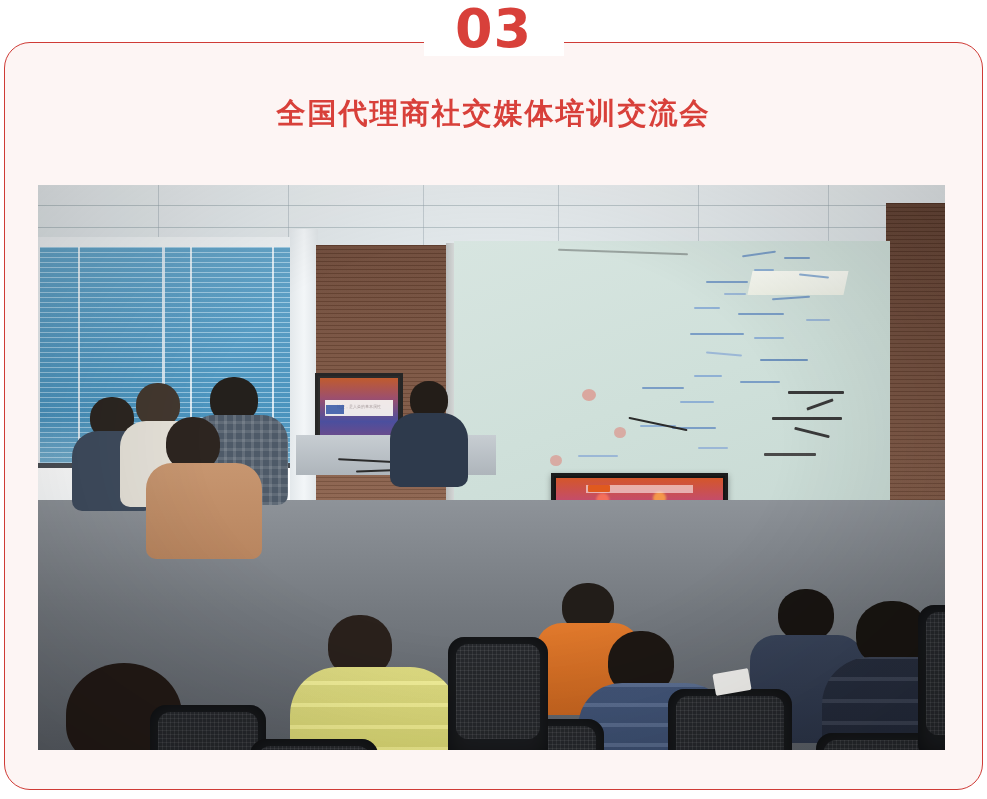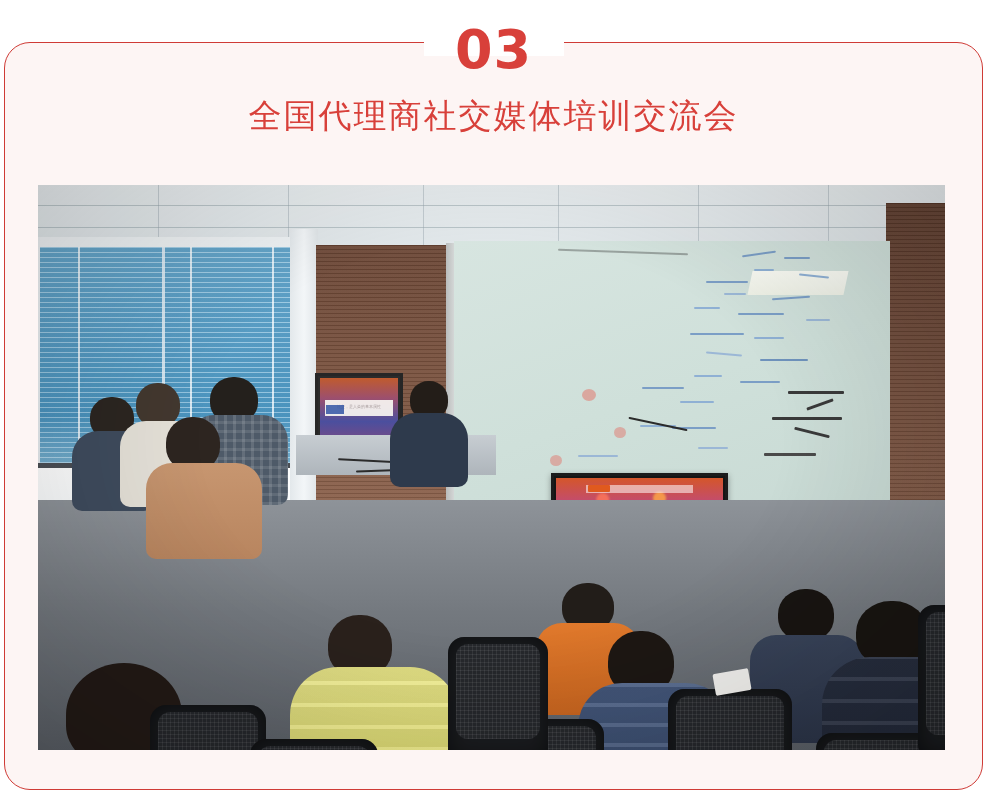--- a/index.html
+++ b/index.html
@@ -42,43 +42,43 @@
     background: #ffffff;
     z-index: 3;
   }
   .border-gap.left  { left: 424px; width: 140px; }
 
   
   .badge {
     position: absolute;
     left: 0;
     right: 0;
-    top: 23px;
+    top: 2px;
     z-index: 4;
     text-align: center;
     font-size: 54px;
     font-weight: bold;
     letter-spacing: 1px;
     color: #d8403a;
     line-height: 1;
     font-family: "DejaVu Sans", "Liberation Sans", sans-serif;
   }
 
   
   .heading-wrap {
     position: absolute;
     left: 0;
     right: 0;
     top: 96px;
     z-index: 2;
     text-align: center;
   }
   .title {
-    font-size: 33px;
-    font-weight: normal;
+    font-size: 29px;
+    font-weight: bold;
     color: #d8403a;
     letter-spacing: 2px;
     line-height: 1.2;
   }
   .subtitle {
     margin-top: 16px;
     font-size: 21px;
     color: #4c4a4a;
     letter-spacing: 2px;
     line-height: 1.2;

